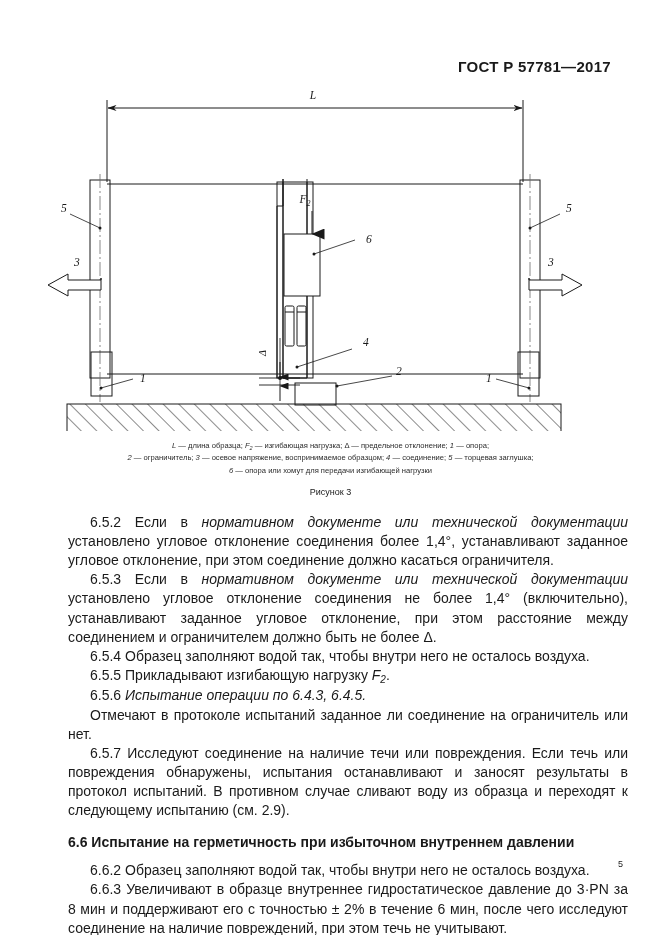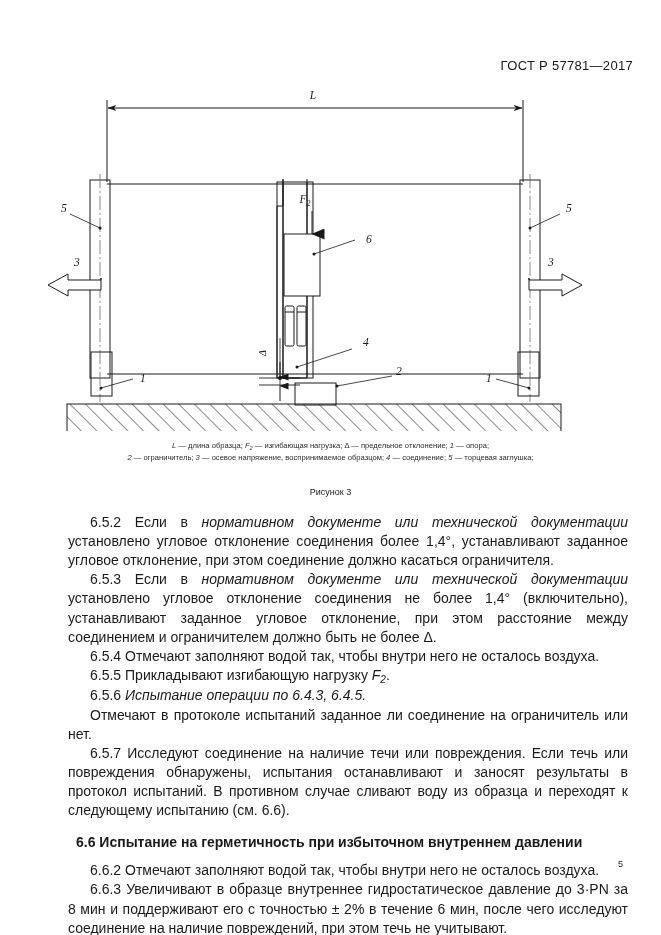--- a/index.html
+++ b/index.html
@@ -13,23 +13,23 @@
     position: relative;
     font-family: "Liberation Sans", sans-serif;
     color: #1a1a1a;
     overflow: hidden;
   }
 
   
   .page-header {
     position: absolute;
     top: 58px;
-    right: 28px;
-    font-size: 13px;
-    font-weight: normal;
+    right: 50px;
+    font-size: 15px;
+    font-weight: bold;
     letter-spacing: 0.3px;
     white-space: nowrap;
   }
 
   
   .figure-wrap {
     position: absolute;
     left: 0;
     top: 86px;
     width: 661px;
@@ -69,21 +69,21 @@
     width: 560px;
     font-size: 14px;
     line-height: 1.365;
     text-align: justify;
   }
   .body-text p {
     margin: 0;
     text-indent: 22px;
   }
   .body-text .sec-head {
-    margin: 13px 0 9px 8px;
+    margin: 13px 0 9px 0;
     font-weight: bold;
     text-indent: 0;
   }
   em.it { font-style: italic; }
   sub { font-size: 0.72em; vertical-align: -0.28em; }
 
   
   .page-number {
     position: absolute;
     right: 38px;
@@ -255,42 +255,45 @@
 </svg>
 </div>
 
 <div class="fig-legend">
   <span class="ln">
     <i>L</i> — длина образца; <i>F</i><i><sub>2</sub></i> — изгибающая нагрузка; Δ — предельное отклонение; <i>1</i> — опора;
   </span>
   <span class="ln">
     <i>2</i> — ограничитель; <i>3</i> — осевое напряжение, воспринимаемое образцом; <i>4</i> — соединение; <i>5</i> — торцевая заглушка;
   </span>
+  <span class="ln">
+    <i>6</i> — опора или хомут для передачи изгибающей нагрузки
+  </span>
 </div>
 
 <div class="fig-number">Рисунок 3</div>
 
 <div class="body-text">
 
   <p>6.5.2 Если в <em class="it">нормативном документе или технической документации</em> установлено угловое отклонение соединения более 1,4°, устанавливают заданное угловое отклонение, при этом соединение должно касаться ограничителя.</p>
 
   <p>6.5.3 Если в <em class="it">нормативном документе или технической документации</em> установлено угловое отклонение соединения не более 1,4° (включительно), устанавливают заданное угловое отклонение, при этом расстояние между соединением и ограничителем должно быть не более Δ.</p>
 
-  <p>6.5.4 Отмечают заполняют водой так, чтобы внутри него не осталось воздуха.</p>
+  <p>6.5.4 Образец заполняют водой так, чтобы внутри него не осталось воздуха.</p>
 
   <p>6.5.5 Прикладывают изгибающую нагрузку <em class="it">F</em><sub><em class="it">2</em></sub>.</p>
 
   <p>6.5.6 <em class="it">Испытание операции по 6.4.3, 6.4.5.</em></p>
 
   <p>Отмечают в протоколе испытаний заданное ли соединение на ограничитель или нет.</p>
 
-  <p>6.5.7 Исследуют соединение на наличие течи или повреждения. Если течь или повреждения обнаружены, испытания останавливают и заносят результаты в протокол испытаний. В противном случае сливают воду из образца и переходят к следующему испытанию (см. 6.6).</p>
+  <p>6.5.7 Исследуют соединение на наличие течи или повреждения. Если течь или повреждения обнаружены, испытания останавливают и заносят результаты в протокол испытаний. В противном случае сливают воду из образца и переходят к следующему испытанию (см. 2.9).</p>
 
   <p class="sec-head">6.6 Испытание на герметичность при избыточном внутреннем давлении</p>
 
 
-  <p>6.6.2 Отмечают заполняют водой так, чтобы внутри него не осталось воздуха.</p>
+  <p>6.6.2 Образец заполняют водой так, чтобы внутри него не осталось воздуха.</p>
 
   <p>6.6.3 Увеличивают в образце внутреннее гидростатическое давление до 3·PN за 8 мин и поддерживают его с точностью ± 2% в течение 6 мин, после чего исследуют соединение на наличие повреждений, при этом течь не учитывают.</p>
 
 </div>
 
 <div class="page-number">5</div>
 
 </body></html>

